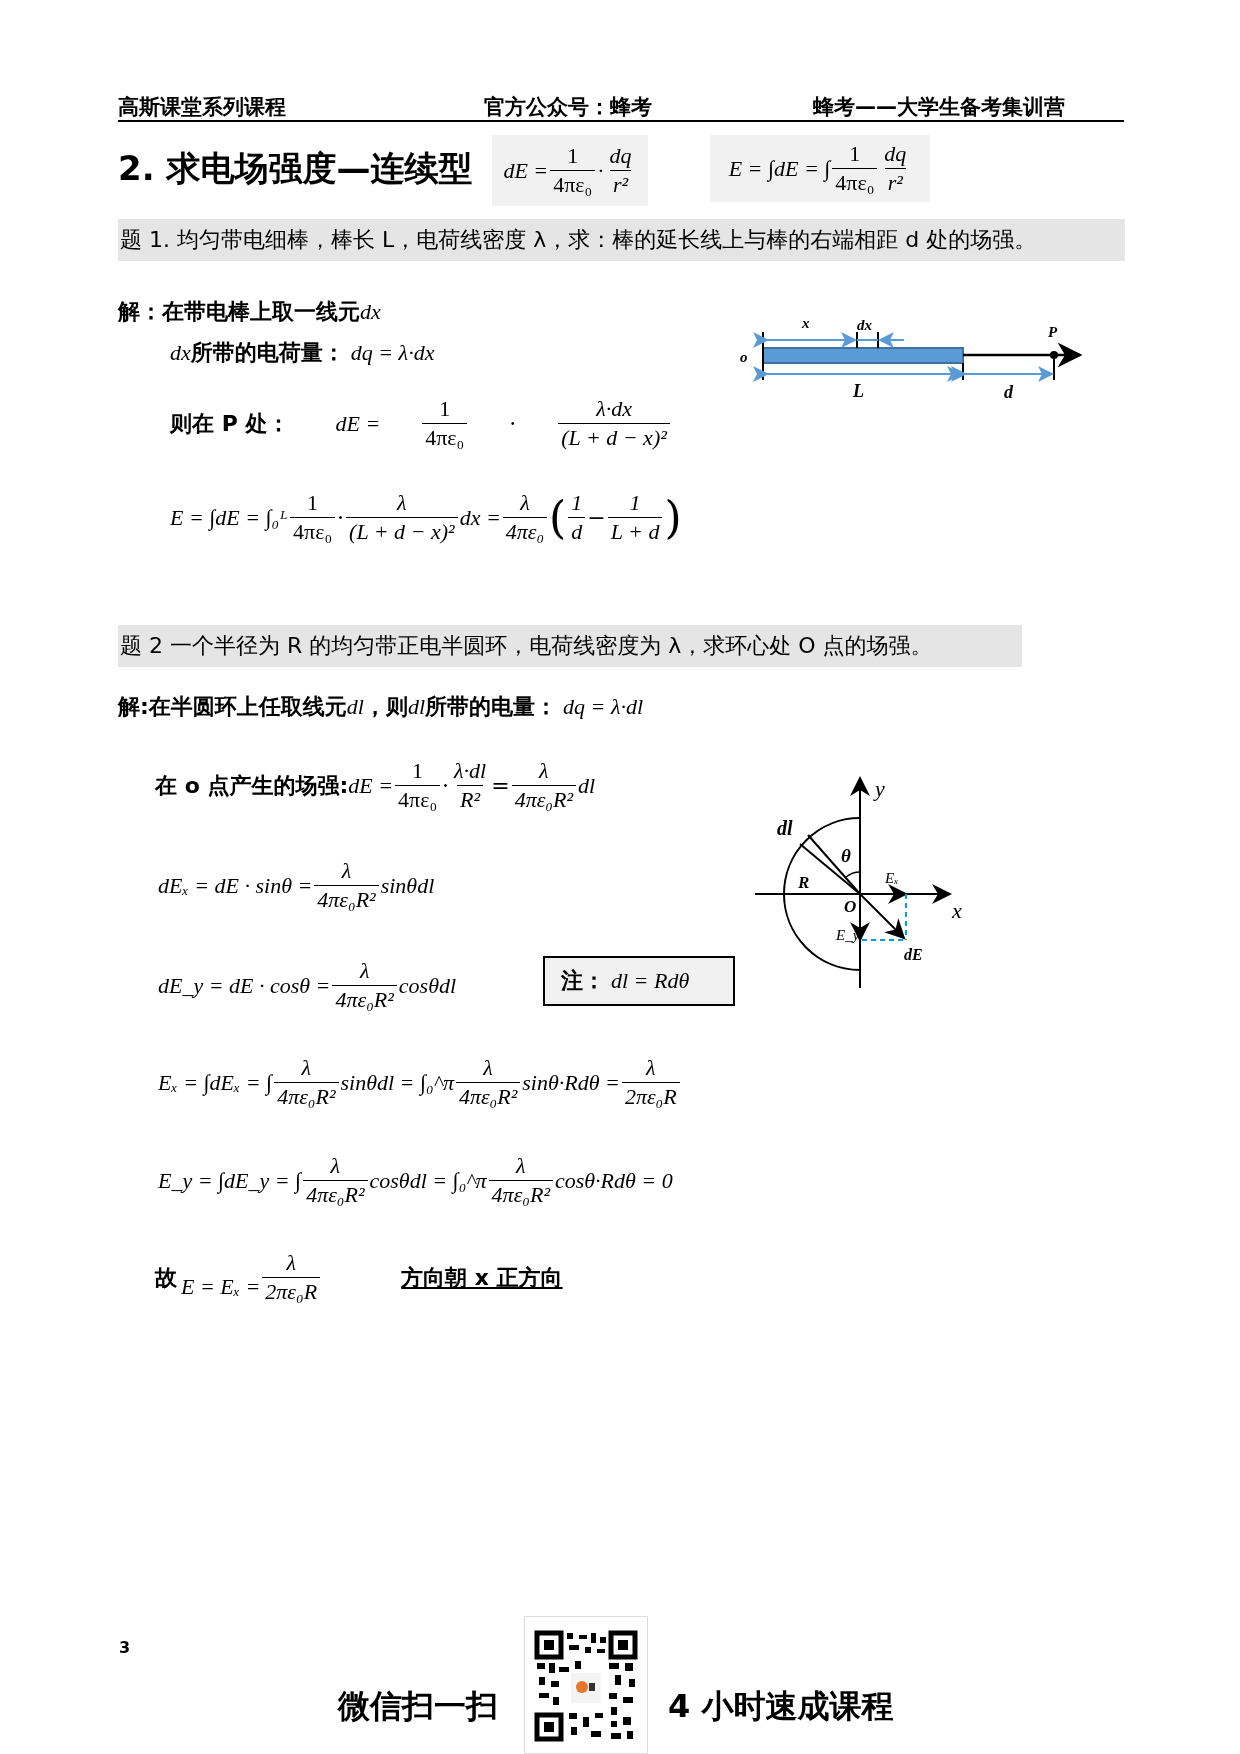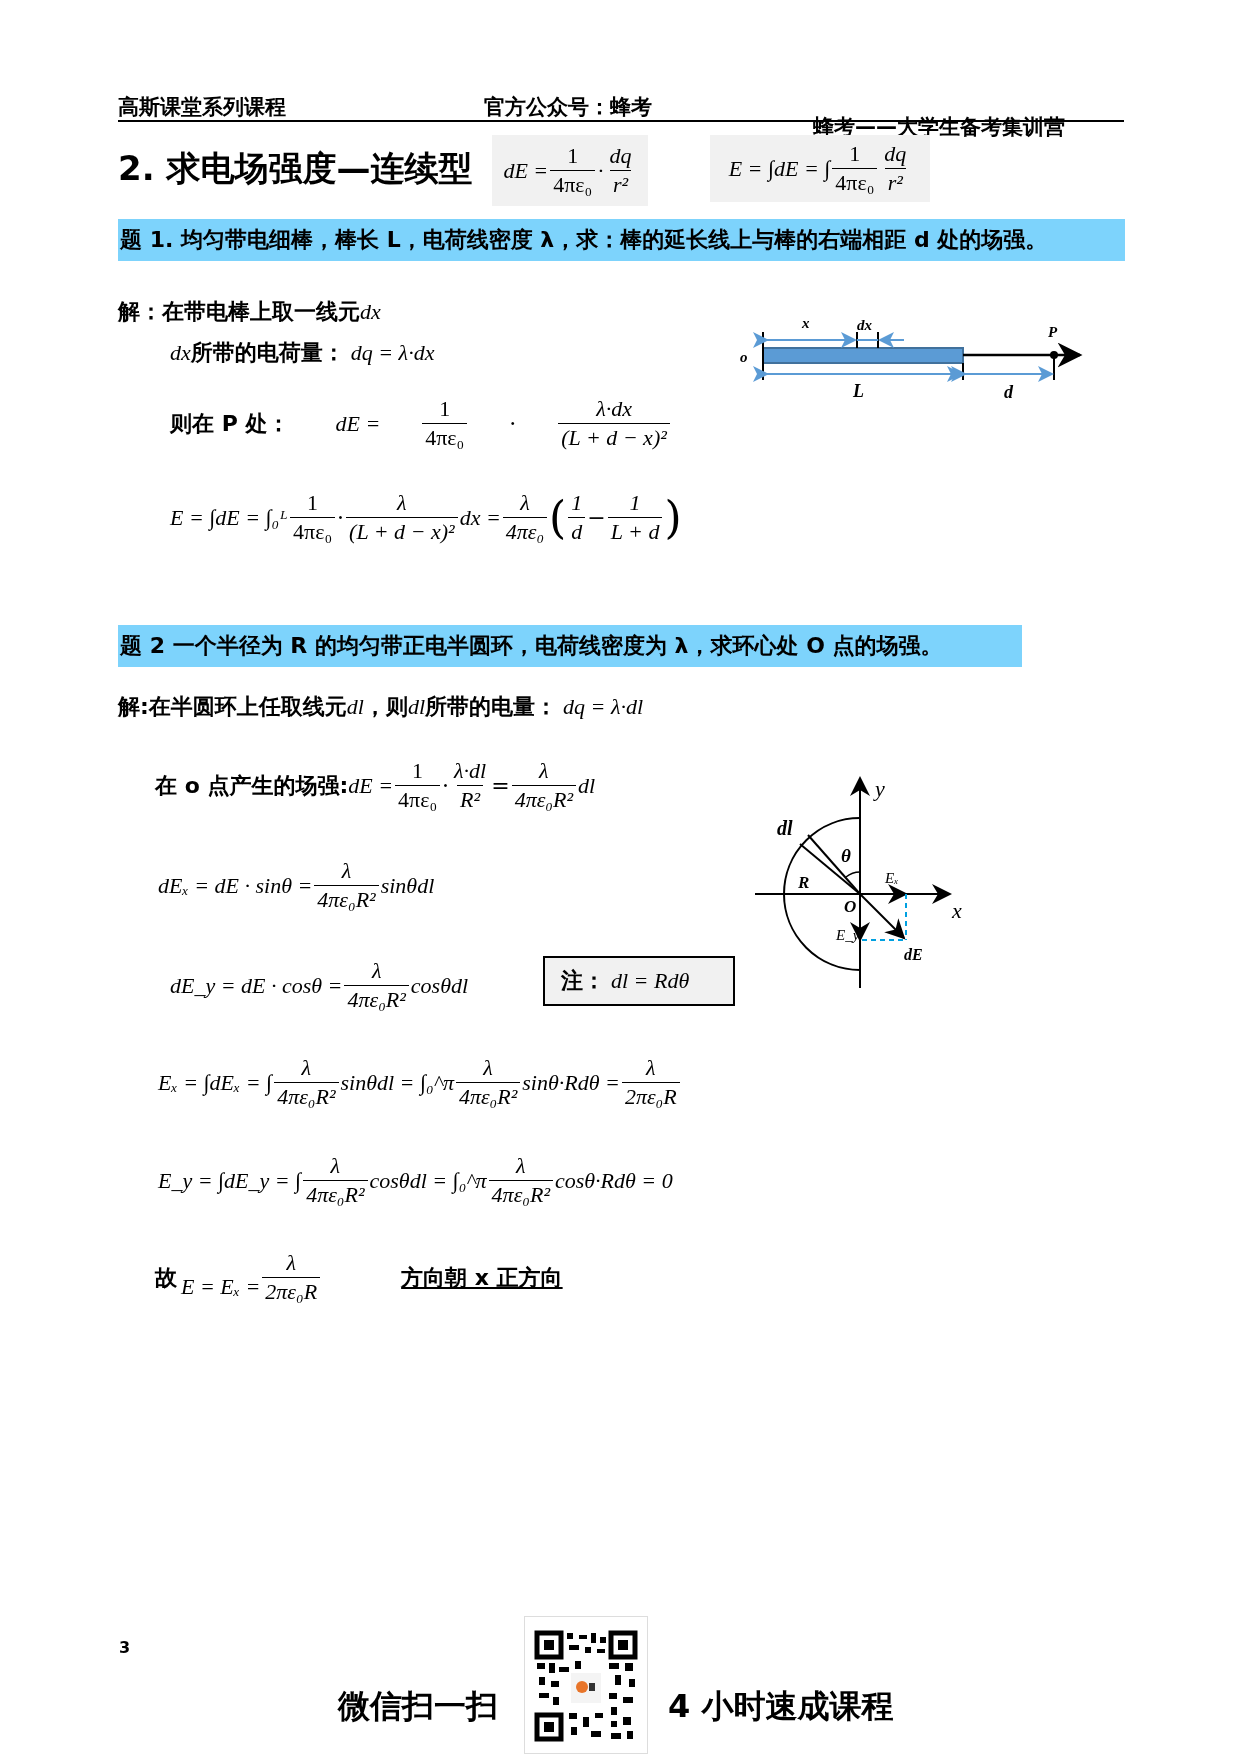--- a/index.html
+++ b/index.html
@@ -8,35 +8,35 @@
   .abs { position: absolute; }
   .serif { font-family: "Liberation Serif", "DejaVu Serif", serif; }
   .it { font-style: italic; font-family: "Liberation Serif", "DejaVu Serif", serif; }
   .header-text { font-size: 21px; font-weight: bold; font-family: "DejaVu Sans", "Liberation Sans", sans-serif; top: 93px; white-space: nowrap; }
   .header-rule { left: 118px; top: 120px; width: 1006px; height: 2px; background: #000; }
   .section-title { left: 118px; top: 146px; font-size: 34px; font-weight: bold; font-family: "DejaVu Sans", "Liberation Sans", sans-serif; white-space: nowrap; }
   .fbox { background: #f1f1f1; display: flex; align-items: center; justify-content: center; font-family: "Liberation Serif", "DejaVu Serif", serif; font-size: 22px; }
   .frac { display: inline-flex; flex-direction: column; align-items: center; vertical-align: middle; margin: 0 2px; }
   .frac .num { padding: 0 3px 1px; }
   .frac .den { border-top: 1.5px solid #000; padding: 1px 3px 0; }
-  .banner { background: #7dd3fc; font-size: 22px; display: flex; align-items: center; padding-left: 2px; white-space: nowrap; font-family: "DejaVu Sans", "Liberation Sans", sans-serif; font-weight: bold; }
+  .banner { background: #e5e5e5; font-size: 22px; display: flex; align-items: center; padding-left: 2px; white-space: nowrap; font-family: "DejaVu Sans", "Liberation Sans", sans-serif; }
   .line { font-size: 22px; white-space: nowrap; display: flex; align-items: center; }
   .line .lbl { font-family: "DejaVu Sans", "Liberation Sans", sans-serif; font-weight: bold; }
   .math { font-family: "Liberation Serif", "DejaVu Serif", serif; font-style: italic; }
   .note-box { left: 543px; top: 956px; width: 192px; height: 50px; background: #f1f1f1; border: 2px solid #000; display: flex; align-items: center; padding-left: 16px; box-sizing: border-box; font-size: 22px; white-space: nowrap; }
   .footer-num { left: 119px; top: 1638px; font-size: 16px; font-weight: bold; font-family: "DejaVu Sans", "Liberation Sans", sans-serif; }
   .footer-big { font-size: 32px; font-weight: bold; font-family: "DejaVu Sans", "Liberation Sans", sans-serif; top: 1685px; white-space: nowrap; }
   .qr { left: 524px; top: 1616px; width: 122px; height: 136px; background: #fff; border: 1px solid #ddd; }
 </style>
 </head>
 <body>
 
 <div class="abs header-text" style="left:118px;">高斯课堂系列课程</div>
 <div class="abs header-text" style="left:484px;">官方公众号：蜂考</div>
-<div class="abs header-text" style="left:813px;margin-top:20px;">蜂考——大学生备考集训营</div>
+<div class="abs header-text" style="left:813px;">蜂考——大学生备考集训营</div>
 <div class="abs header-rule"></div>
 
 <div class="abs section-title">2. 求电场强度—连续型</div>
 
 <div class="abs fbox" style="left:492px; top:135px; width:156px; height:71px;">
   <span class="it">dE =</span>
   <span class="frac">
       <span class="num">1</span>
       <span class="den">4πε₀</span>
     </span>
@@ -178,21 +178,21 @@
 
 <div class="abs line" style="left:158px; top:858px;">
   <span class="math">dEₓ = dE · sinθ =</span>
   <span class="frac math">
       <span class="num">λ</span>
       <span class="den">4πε₀R²</span>
     </span>
   <span class="math">sinθdl</span>
 </div>
 
-<div class="abs line" style="left:170px; top:958px;">
+<div class="abs line" style="left:158px; top:958px;">
   <span class="math">dE_y = dE · cosθ =</span>
   <span class="frac math">
       <span class="num">λ</span>
       <span class="den">4πε₀R²</span>
     </span>
   <span class="math">cosθdl</span>
 </div>
 
 <div class="abs note-box">
   <span class="lbl" style="font-family:'DejaVu Sans',sans-serif; font-weight:bold;">注：</span>

